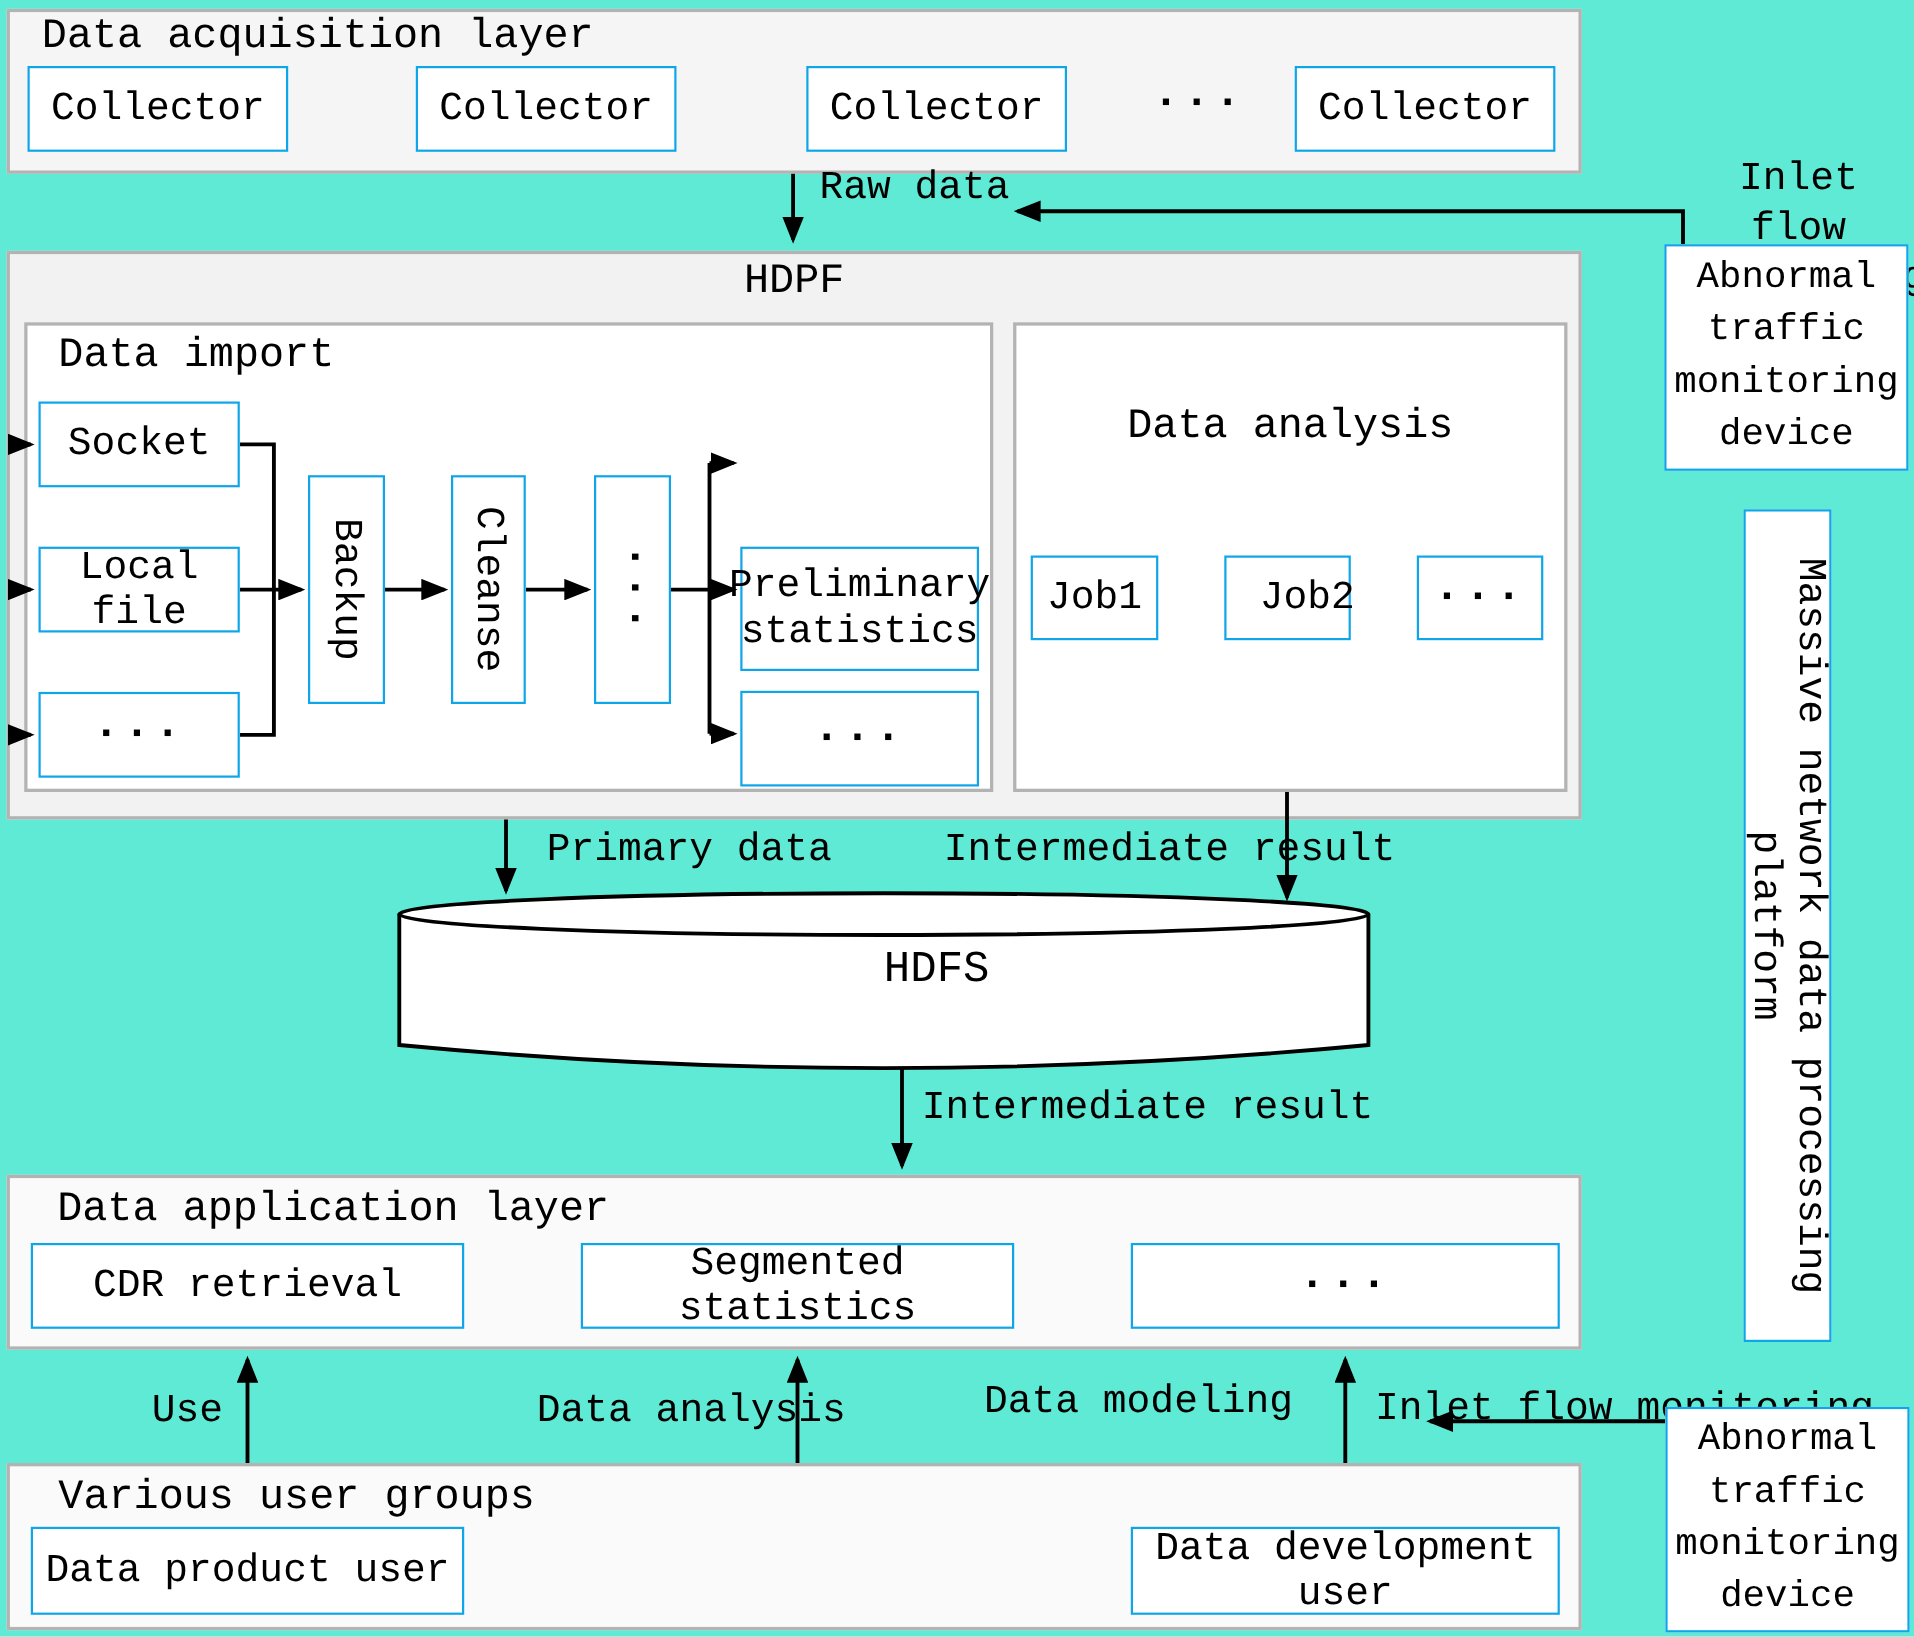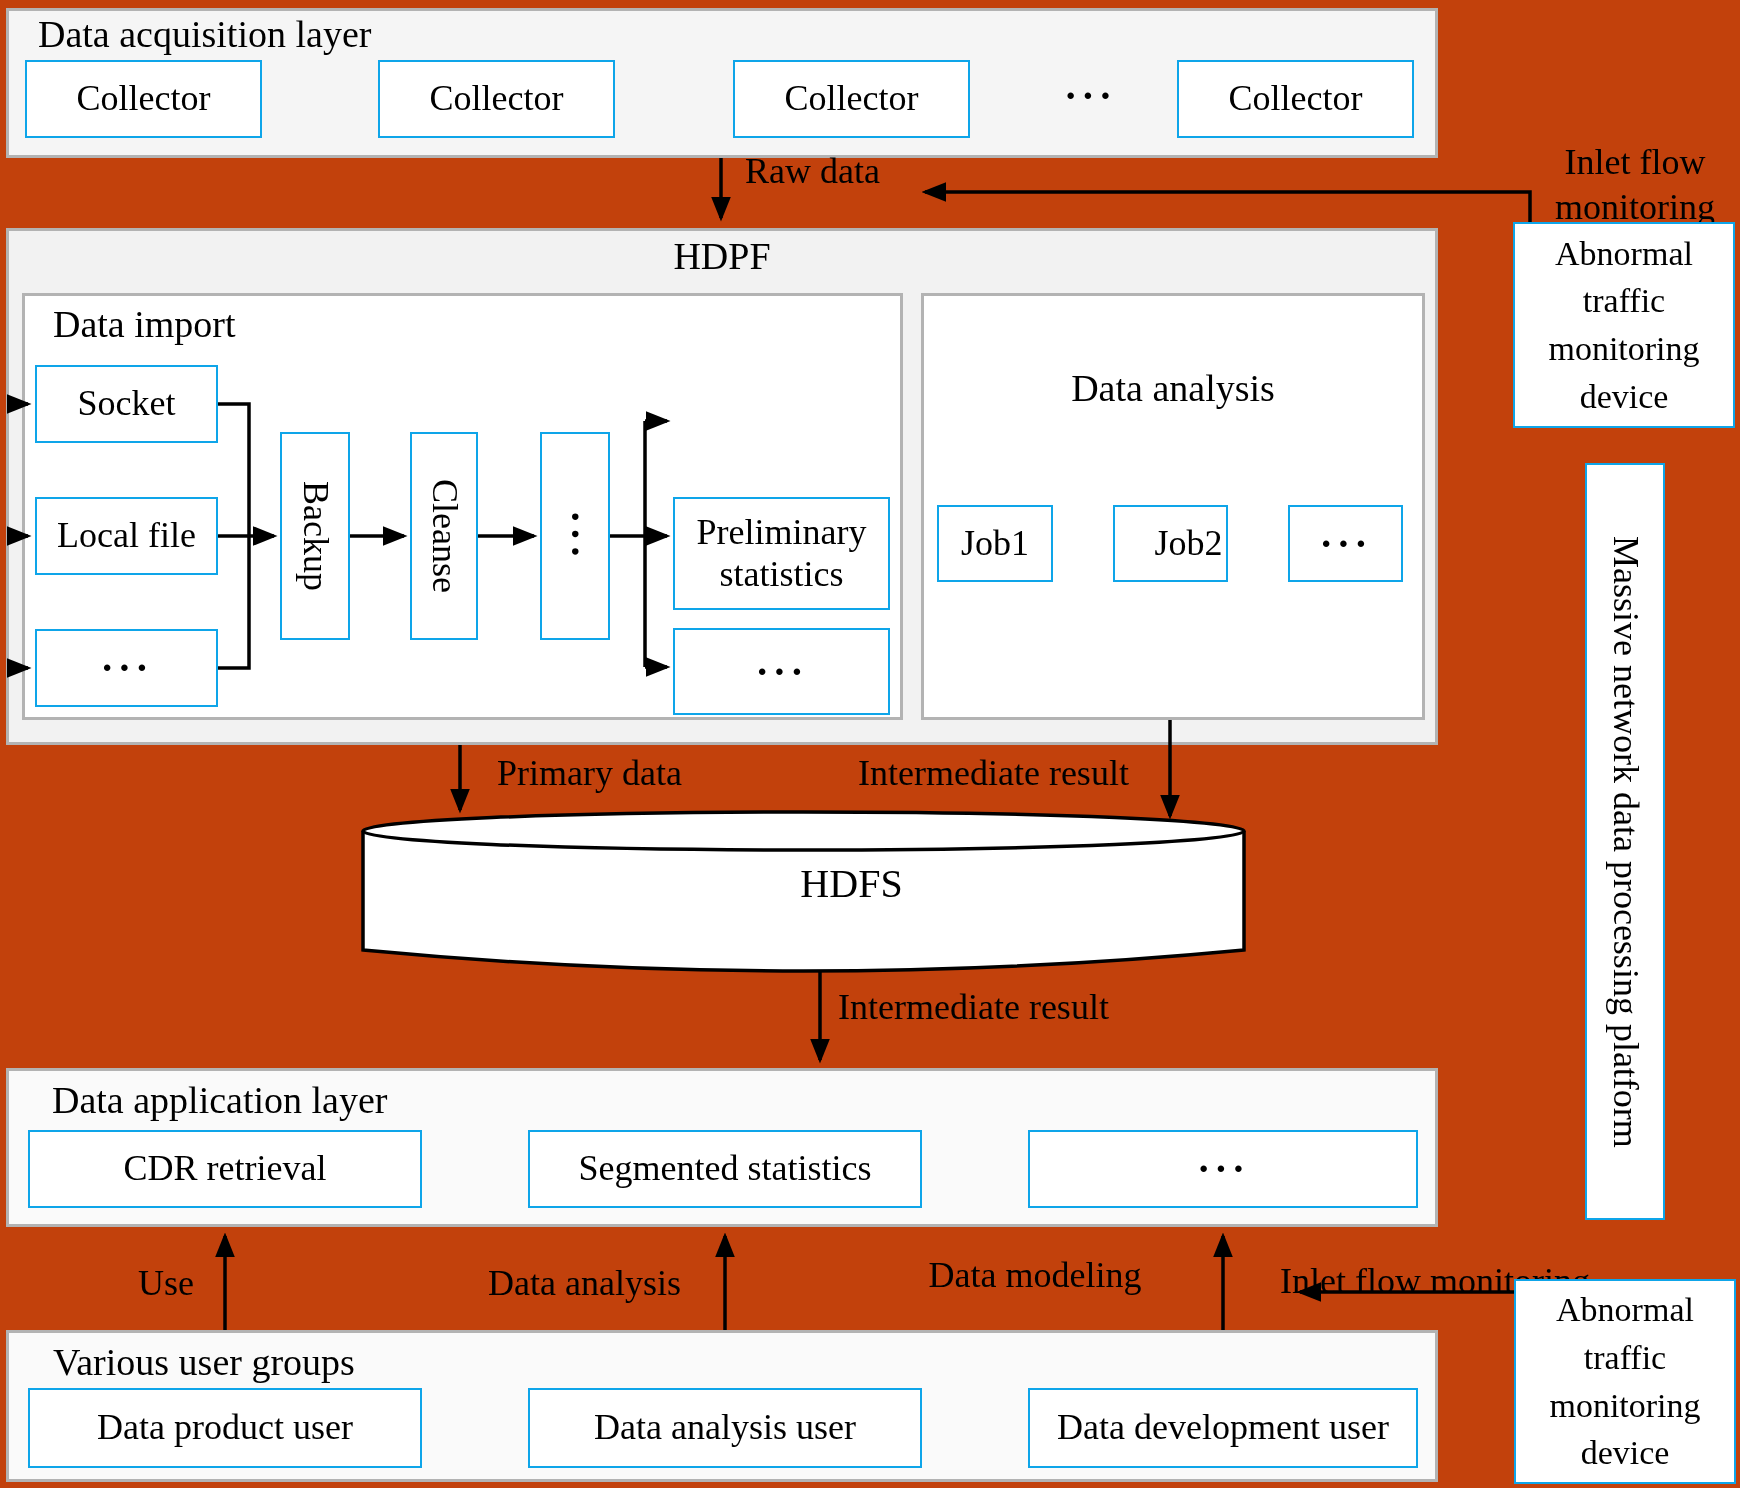--- a/index.html
+++ b/index.html
@@ -1,17 +1,17 @@
 <!DOCTYPE html>
 <html><head>
 <meta charset="utf-8">
 <style>
   html,body{margin:0;padding:0;background:#fff;}
-  #canvas{position:relative;width:1740px;height:1488px;background:#c2410c;overflow:hidden;
-          font-family:Liberation Serif, serif;color:#000;}
+  #canvas{position:relative;width:1740px;height:1488px;background:#5eead4;overflow:hidden;
+          font-family:Liberation Mono, monospace;color:#000;}
   .container{position:absolute;border:3px solid #b3b3b3;background:#f5f5f5;box-sizing:border-box;}
   .container.inner{background:#ffffff;}
   .box{position:absolute;border:2px solid #0ea5e9;background:#fff;box-sizing:border-box;
        display:flex;align-items:center;justify-content:center;text-align:center;
        font-size:36px;line-height:1.15;}
   .vtext{writing-mode:vertical-rl;}
   .title{position:absolute;font-size:38px;white-space:nowrap;}
   .flowlabel{position:absolute;font-size:36px;white-space:nowrap;}
   .center{text-align:center;margin-top:16px;}
   .dots{font-weight:bold;letter-spacing:4px;font-size:40px;}
@@ -114,19 +114,18 @@
 
   <div class="flowlabel" style="left:138px;top:1262px;">Use</div>
   <div class="flowlabel" style="left:488px;top:1262px;">Data analysis</div>
   <div class="flowlabel center" style="left:890px;top:1238px;width:290px;">
     <div>Data modeling</div>
   </div>
   <div class="flowlabel center" style="left:1250px;top:1244px;width:370px;">Inlet flow monitoring</div>
 
   <div class="title" style="left:53px;top:1340px;">Various user groups</div>
   <div class="box" style="left:28px;top:1388px;width:394px;height:80px;">Data product user</div>
-  <div class="box" style="left:528px;top:1388px;width:394px;height:80px;">Data analysis user</div>
   <div class="box" style="left:1028px;top:1388px;width:390px;height:80px;">Data development user</div>
 
   <div class="box vtext" style="left:1585px;top:463px;width:80px;height:757px;">Massive network data processing platform</div>
   <div class="box" style="left:1514px;top:1279px;width:222px;height:205px;font-size:34px;line-height:1.4;padding:0 8px;">Abnormal traffic monitoring device</div>
 
 </div>
 
 </body></html>

